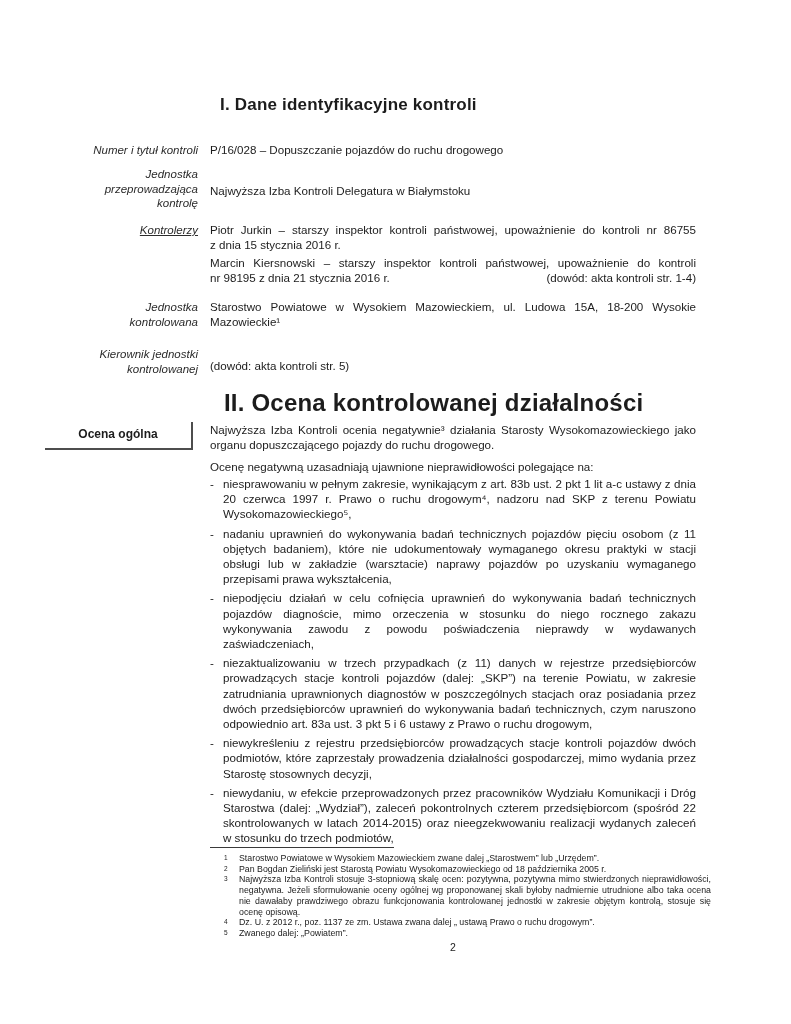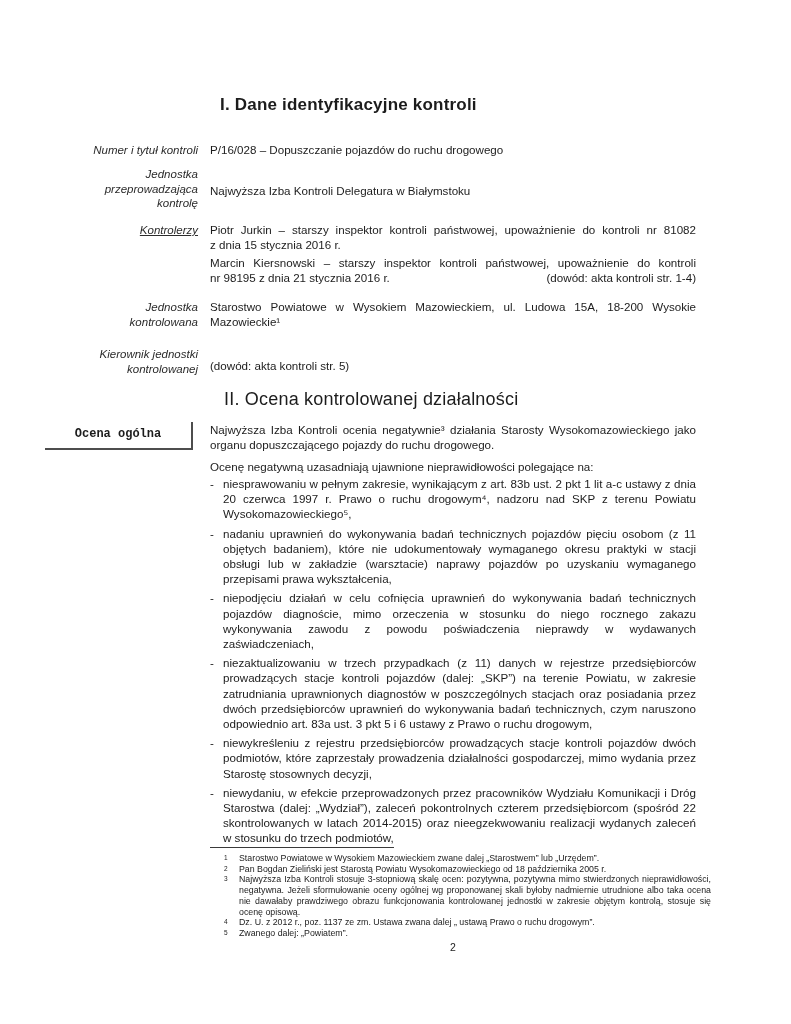--- a/index.html
+++ b/index.html
@@ -11,21 +11,21 @@
     margin: 0 auto;
     background: #ffffff;
     font-family: "Liberation Sans", "DejaVu Sans", sans-serif;
     color: #1c1c1c;
     overflow: hidden;
   }
   .abs { position: absolute; }
 
   
   .h1 { font-size: 17px; font-weight: bold; letter-spacing: 0.2px; }
-  .h2 { font-size: 18px; font-weight: normal; letter-spacing: 0.2px; }
+  .h2 { font-size: 24px; font-weight: bold; letter-spacing: 0.2px; }
 
   
   .mlabel {
     left: 0; width: 198px;
     text-align: right;
     font-style: italic;
     font-size: 11.5px;
     line-height: 14.6px;
     color: #2b2b2b;
     white-space: pre-line;
@@ -44,21 +44,20 @@
   
   .ocena-box {
     left: 45px; top: 422px;
     width: 148px; height: 28px;
     border-right: 2px solid #4d4d4d;
     border-bottom: 2px solid #4d4d4d;
     font-size: 12px; font-weight: bold;
     text-align: center;
     line-height: 24px;
     color: #1c1c1c;
-    font-family: Liberation Mono, monospace;
   }
 
   
   .bullets { left: 210px; width: 486px; top: 476px; font-size: 11.6px; line-height: 15.2px; }
   .bullet { display: grid; grid-template-columns: 13px 1fr; margin-bottom: 4px; }
   .bullet .dash { text-align: left; }
   .bullet .btext { text-align: justify; }
 
   
   .fnsep { left: 210px; top: 847px; width: 184px; border-top: 1.5px solid #3a3a3a; height: 0; }
@@ -79,21 +78,21 @@
   <div class="abs mlabel" style="top:143px;">Numer i tytuł kontroli</div>
   <div class="abs mval" style="top:142px;">P/16/028 – Dopuszczanie pojazdów do ruchu drogowego</div>
 
   <div class="abs mlabel" style="top:167px;">Jednostka
 przeprowadzająca
 kontrolę</div>
   <div class="abs mval" style="top:183px;">Najwyższa Izba Kontroli Delegatura w Białymstoku</div>
 
   <div class="abs mlabel" style="top:223px;text-decoration:underline;">Kontrolerzy</div>
   <div class="abs mval" style="top:222px;">
-    <div class="jline">Piotr Jurkin – starszy inspektor kontroli państwowej, upoważnienie do kontroli nr 81082</div>
+    <div class="jline">Piotr Jurkin – starszy inspektor kontroli państwowej, upoważnienie do kontroli nr 86755</div>
     <div>z dnia 15 stycznia 2016 r.</div>
   </div>
   <div class="abs mval" style="top:255px;">
     <div class="jline">Marcin Kiersnowski – starszy inspektor kontroli państwowej, upoważnienie do kontroli</div>
     <div class="split">
       <span>nr 98195 z dnia 21 stycznia 2016 r.</span>
       <span>(dowód: akta kontroli str. 1-4)</span>
     </div>
   </div>
 

